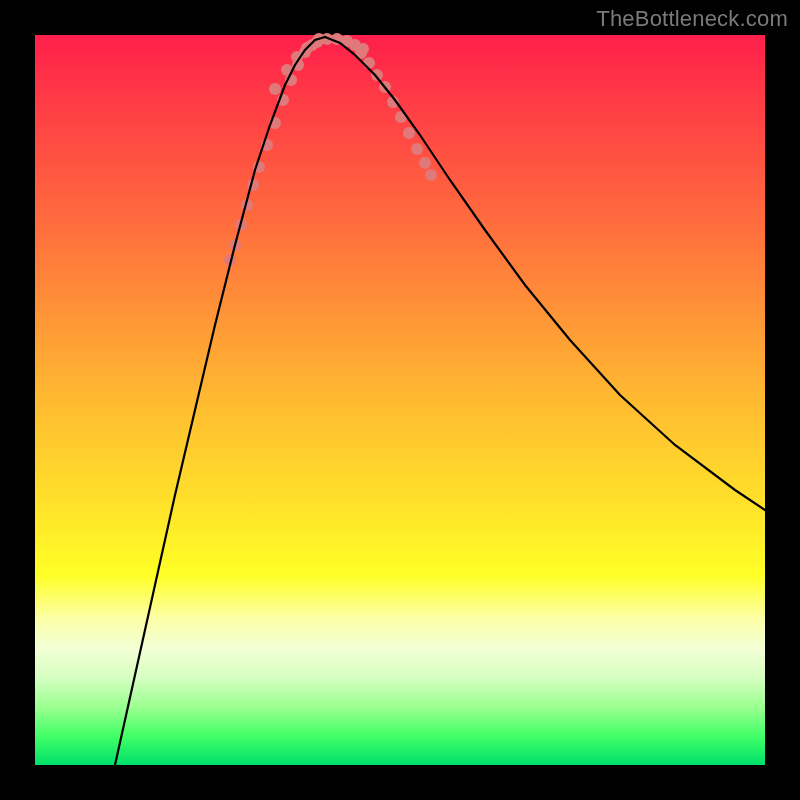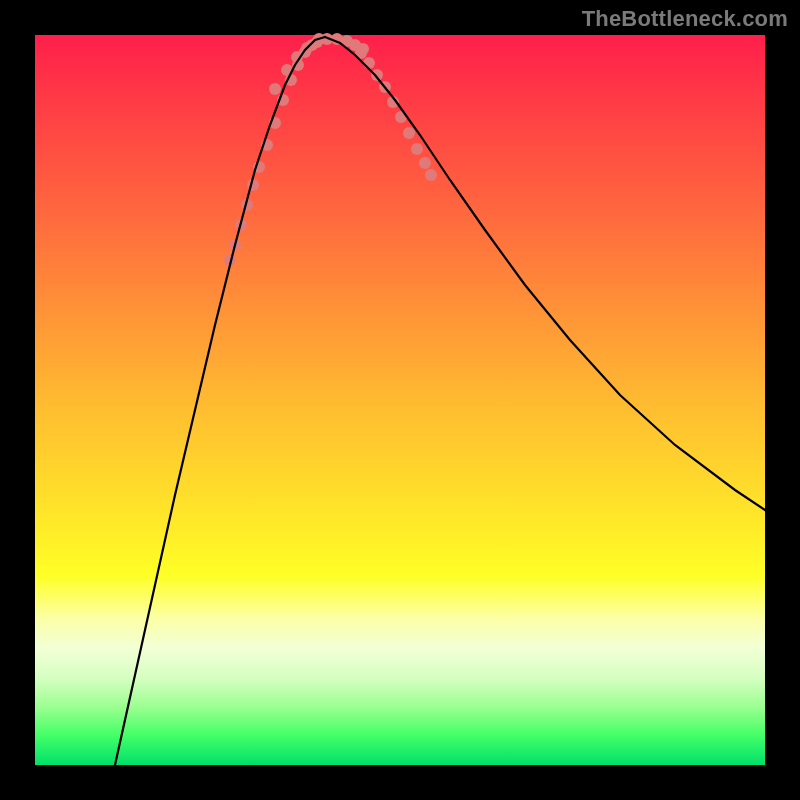--- a/index.html
+++ b/index.html
@@ -38,21 +38,21 @@
       #42ff67 96%,
       #00e06a 100%
     );
   }
   .watermark {
     position: absolute;
     top: 6px;
     right: 12px;
     color: #7a7a7a;
     font-size: 22px;
-    font-weight: 700;
+    font-weight: 400;
     letter-spacing: 0.2px;
   }
   svg.curves {
     position: absolute;
     left: 0; top: 0;
     width: 730px; height: 730px;
     overflow: visible;
   }
 </style>
 </head>

